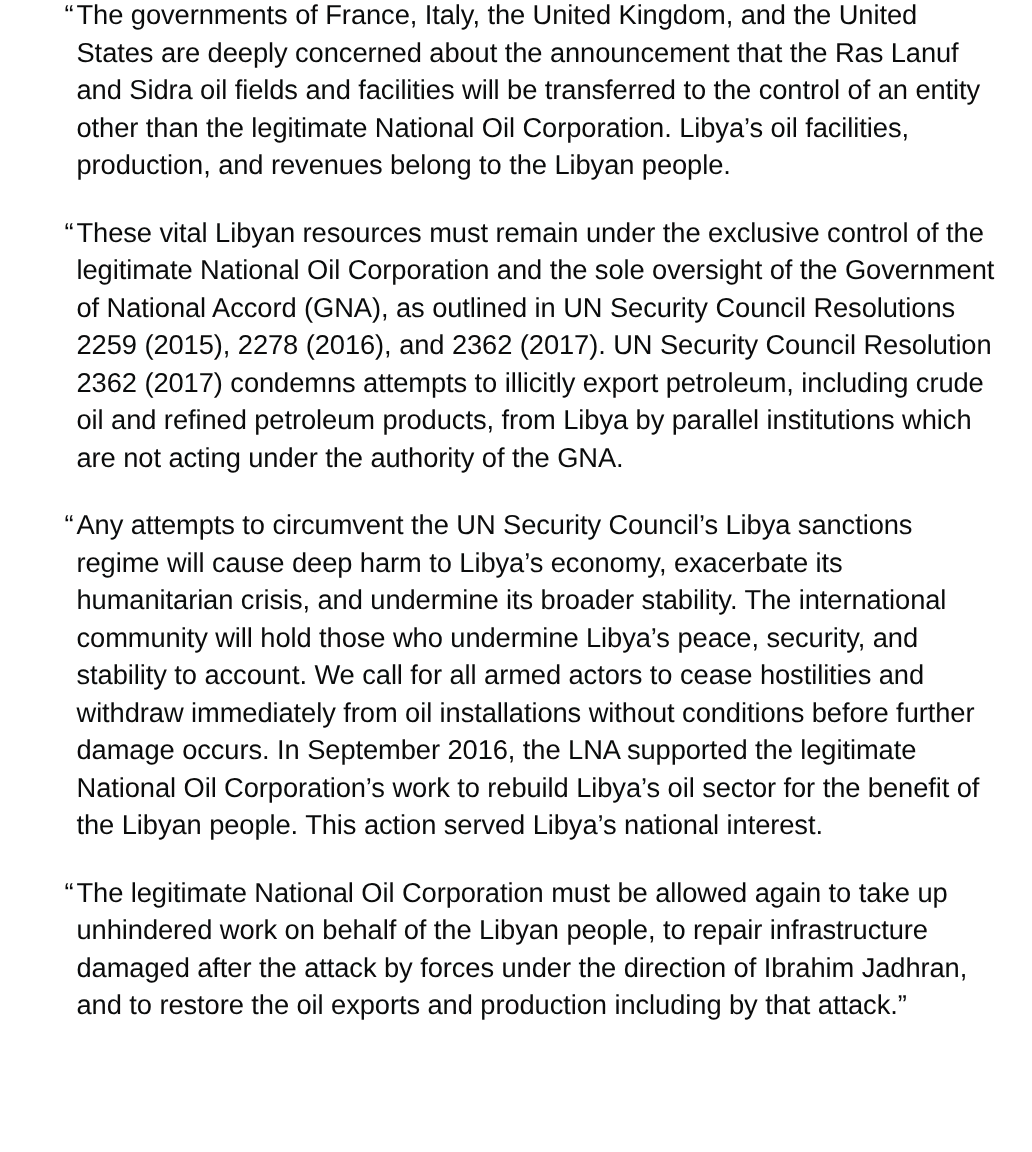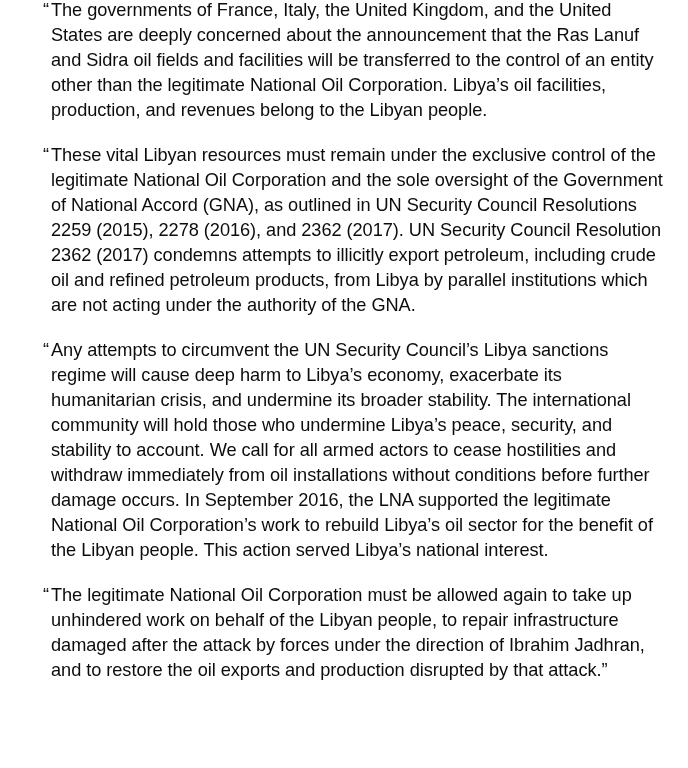--- a/index.html
+++ b/index.html
@@ -44,15 +44,15 @@
   <p class="para">
     <span class="open-quote">“</span>
     <span>These vital Libyan resources must remain under the exclusive control of the legitimate National Oil Corporation and the sole oversight of the Government of National Accord (GNA), as outlined in UN Security Council Resolutions 2259 (2015), 2278 (2016), and 2362 (2017). UN Security Council Resolution 2362 (2017) condemns attempts to illicitly export petroleum, including crude oil and refined petroleum products, from Libya by parallel institutions which are not acting under the authority of the GNA.</span>
   </p>
   <p class="para">
     <span class="open-quote">“</span>
     <span>Any attempts to circumvent the UN Security Council’s Libya sanctions regime will cause deep harm to Libya’s economy, exacerbate its humanitarian crisis, and undermine its broader stability. The international community will hold those who undermine Libya’s peace, security, and stability to account. We call for all armed actors to cease hostilities and withdraw immediately from oil installations without conditions before further damage occurs. In September 2016, the LNA supported the legitimate National Oil Corporation’s work to rebuild Libya’s oil sector for the benefit of the Libyan people. This action served Libya’s national interest.</span>
   </p>
   <p class="para">
     <span class="open-quote">“</span>
-    <span>The legitimate National Oil Corporation must be allowed again to take up unhindered work on behalf of the Libyan people, to repair infrastructure damaged after the attack by forces under the direction of Ibrahim Jadhran, and to restore the oil exports and production disrupted by that attack.”</span>
+    <span>The legitimate National Oil Corporation must be allowed again to take up unhindered work on behalf of the Libyan people, to repair infrastructure damaged after the attack by forces under the direction of Ibrahim Jadhran, and to restore the oil exports and production including by that attack.”</span>
   </p>
 </div>
 
 </body></html>

